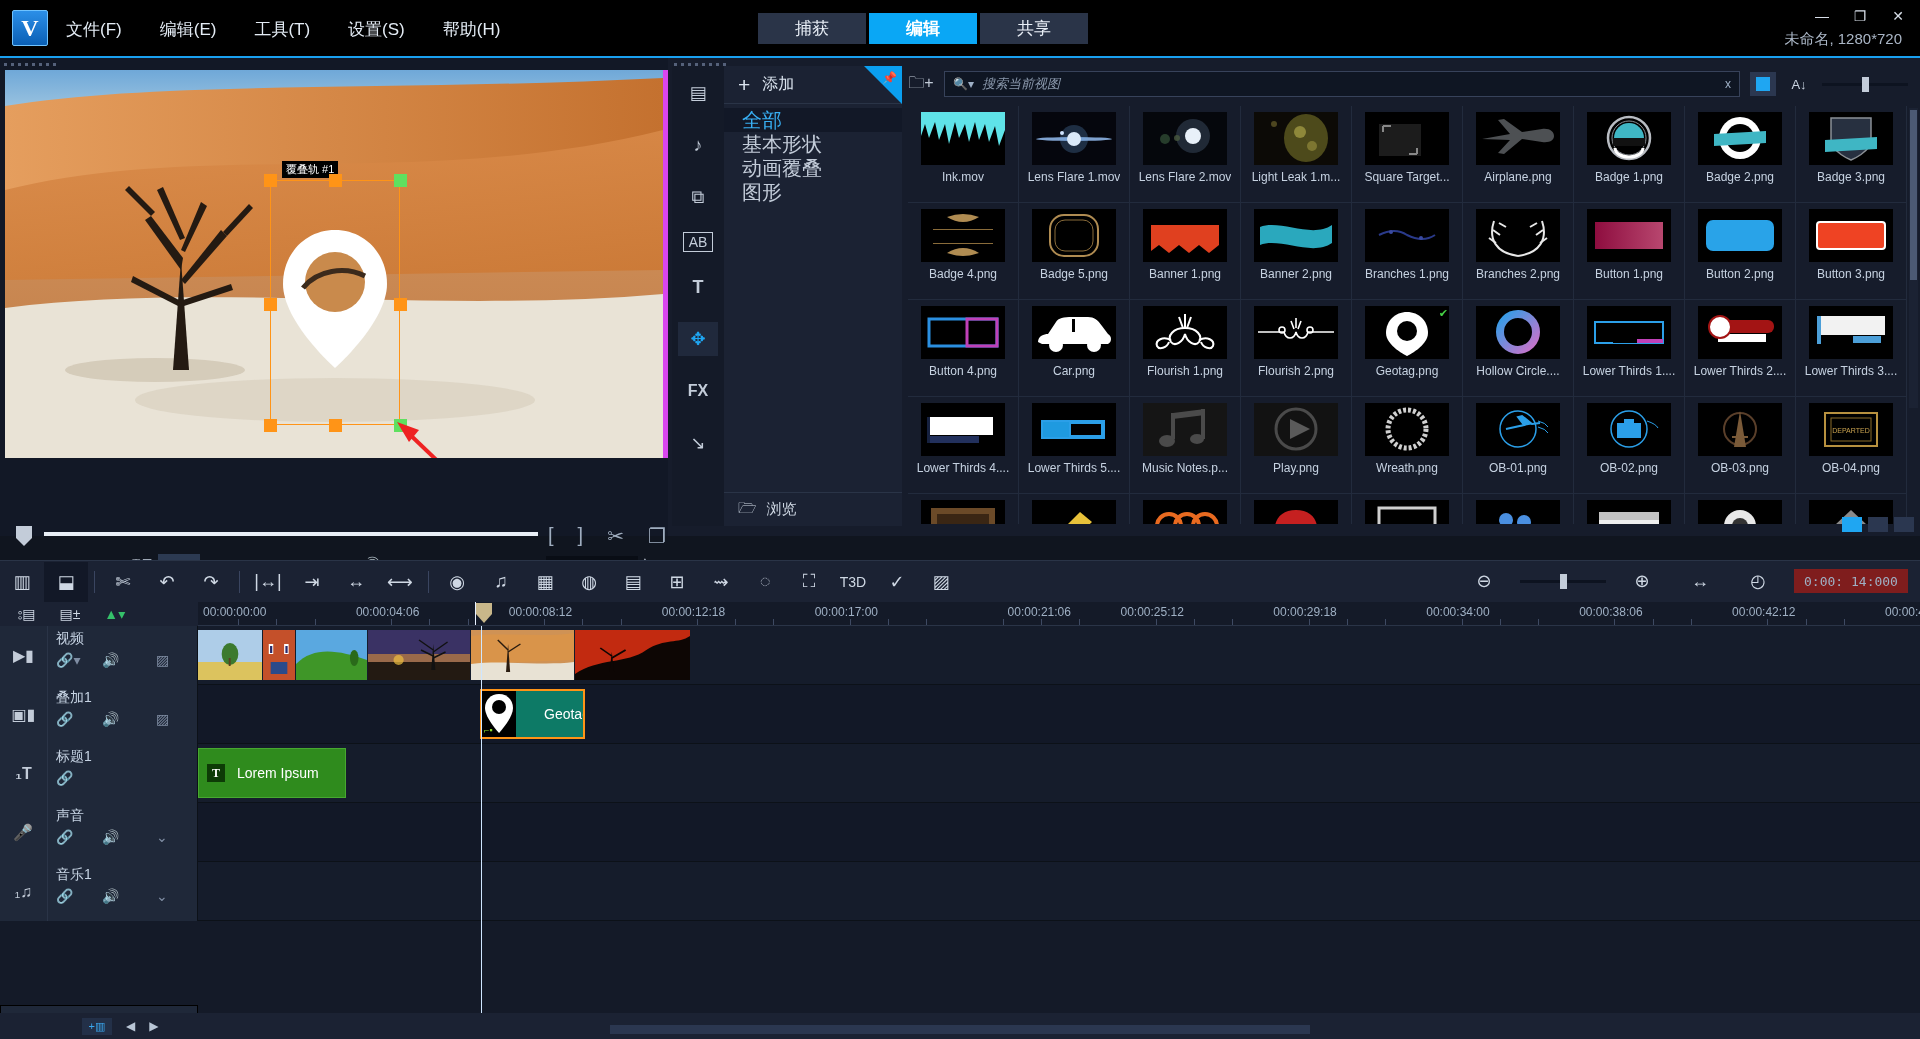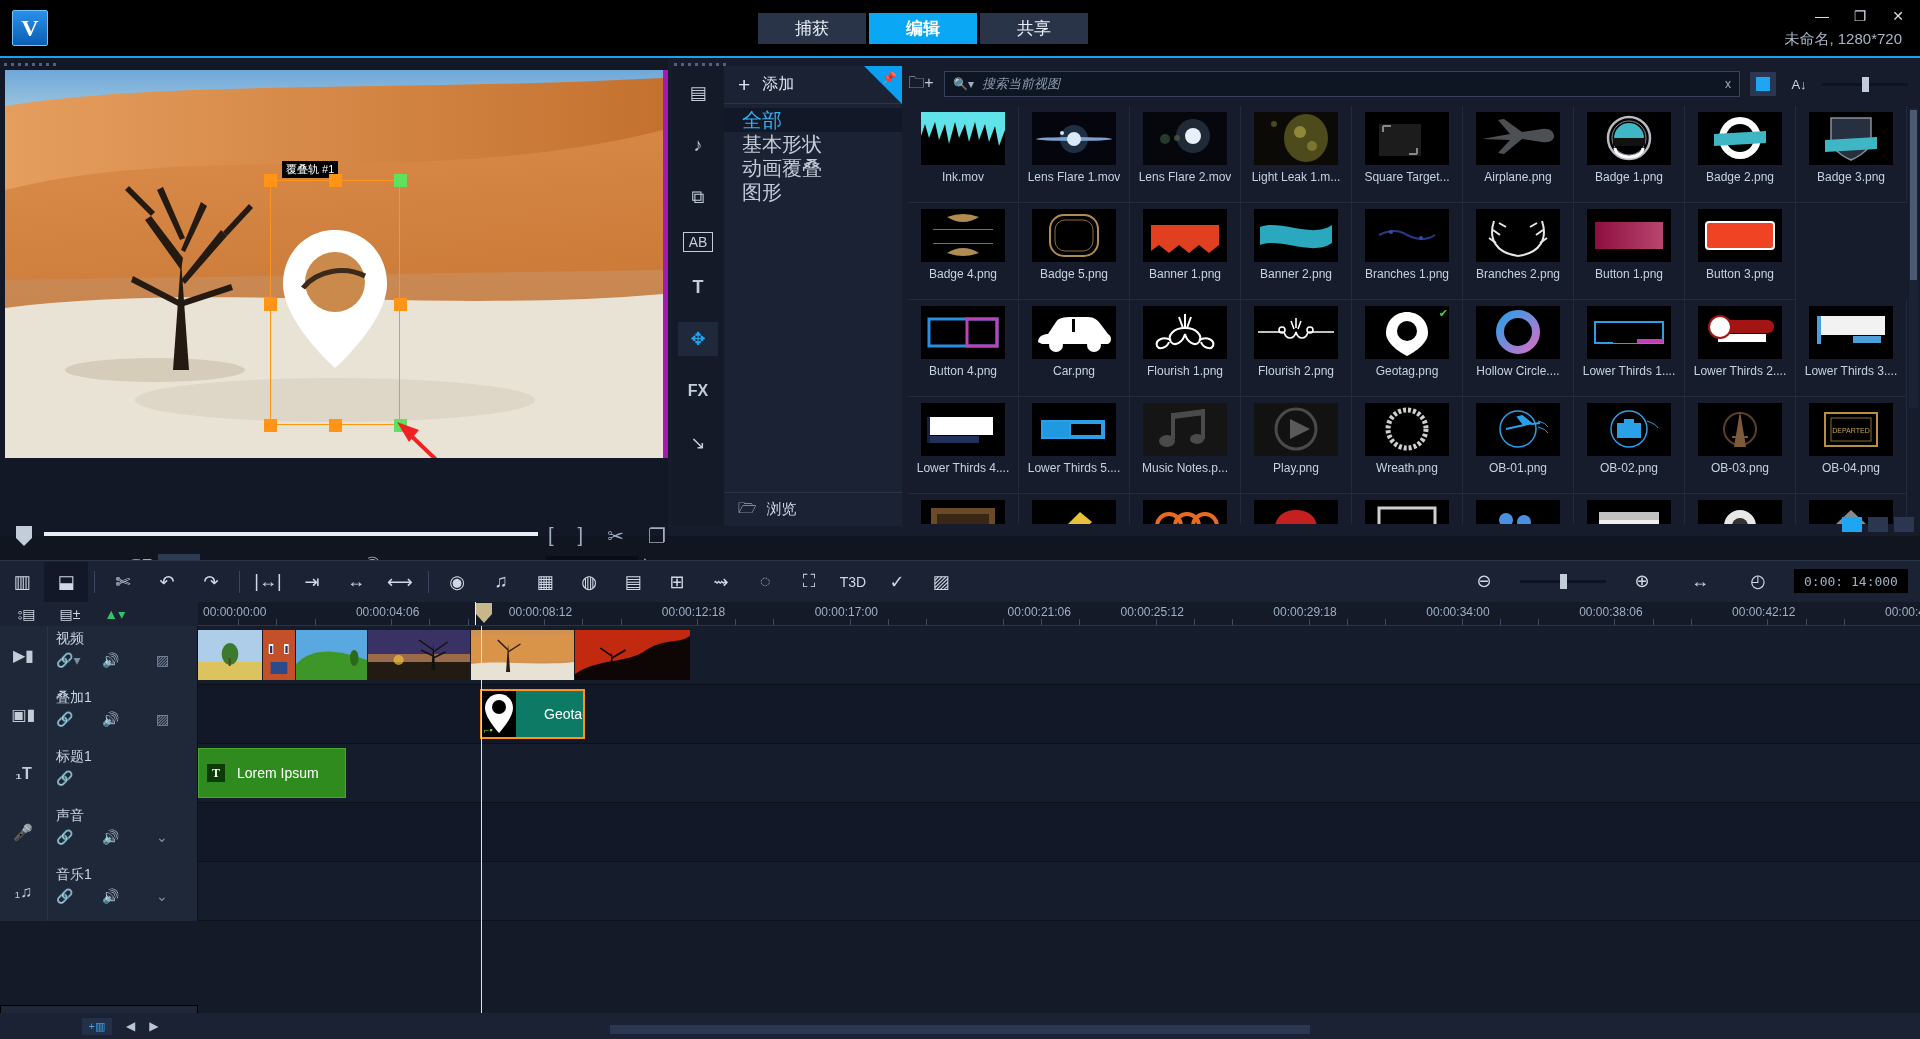--- a/index.html
+++ b/index.html
@@ -22,21 +22,21 @@
   .wctl div { color:#d7dee8; font-size:14px; width:16px; text-align:center; }
   .projname { position:absolute; right:18px; top:30px; font-size:15px; color:#aab6c6; }
   .blueline { position:absolute; left:0; top:56px; width:1920px; height:2px; background:#19a0f0; }
 
   
   .grip { position:absolute; height:8px; display:flex; gap:4px; align-items:center; }
   .gripdot { width:3px; height:3px; background:#55617a; display:inline-block; }
 
   
   .preview-panel { position:absolute; left:0; top:58px; width:668px; height:478px; background:#121826; }
-  .video { position:absolute; left:5px; top:12px; width:732px; height:388px; overflow:hidden; background:#a21caf; }
+  .video { position:absolute; left:5px; top:12px; width:732px; height:388px; overflow:hidden; background:#d946ef; }
   .scrub { position:absolute; left:8px; top:468px; width:530px; height:14px; }
   .scrub .bar { position:absolute; left:36px; top:6px; width:494px; height:4px; background:#e8eef6; }
   .scrub .head { position:absolute; left:8px; top:0px; width:16px; height:20px; background:#c3ccd9;
      clip-path:polygon(0 0,100% 0,100% 60%,50% 100%,0 60%); }
   .trimbtns { position:absolute; left:548px; top:466px; display:flex; gap:24px; color:#9fadbf; font-size:20px; }
   .projmat { position:absolute; left:108px; top:498px; font-size:13px; line-height:17px; text-align:right; width:46px;}
   .projmat .a { color:#c7d2e0; }
   .projmat .b { color:#2aa6f0; }
   .playbtn { position:absolute; left:158px; top:496px; width:42px; height:38px; background:#2c3a52;
      display:flex; align-items:center; justify-content:center; }
@@ -98,21 +98,21 @@
   .ff.on { background:#1fa6f2; }
 
   
   .tlbar { position:absolute; left:0; top:560px; width:1920px; height:42px; background:#1b2233;
      border-top:1px solid #2a3447; display:flex; align-items:center; }
   .tlbtn { width:44px; height:40px; display:flex; align-items:center; justify-content:center;
      color:#cfd8e4; font-size:18px; }
   .tlbtn.sel { background:#121827; }
   .tlsep { width:1px; height:22px; background:#3a4560; margin:0 6px; }
   .tlright { position:absolute; right:12px; top:0; height:42px; display:flex; align-items:center; gap:14px;}
-  .tltc { width:114px; height:24px; background:#000000; color:#9fb0c4;
+  .tltc { width:114px; height:24px; background:#7f1d1d; color:#9fb0c4;
      font-family:"DejaVu Sans Mono",monospace; font-size:13px; display:flex; align-items:center;
      justify-content:center; }
 
   
   .trackhdr-top { position:absolute; left:0; top:602px; width:198px; height:24px; background:#1b2233;
      display:flex; align-items:center; gap:24px; padding-left:18px; color:#cfd8e4; font-size:14px;}
   .ruler { position:absolute; left:198px; top:602px; width:1722px; height:24px; background:#141a28;
      border-bottom:1px solid #2a3447; overflow:hidden; }
   .rt { position:absolute; top:3px; font-size:12px; color:#9fb0c4; padding-left:3px;
      border-left:1px solid #4a5straight; }
@@ -149,20 +149,27 @@
   .botbar .ar { margin-left:14px; color:#b9c6d6; font-size:12px; }
   .hsb { position:absolute; left:610px; bottom:5px; width:700px; height:9px; background:#2b3750;}
   .panel-left-strip{position:absolute;left:0;top:1005px;width:198px;height:34px;background:#1f2839;border:1px solid #000;}
 </style>
 </head>
 <body>
 
 <div class="titlebar">
   <div class="logo">
     <span class="v">V</span>
+  </div>
+  <div class="menu">
+    <div class="mi">文件(F)</div>
+    <div class="mi">编辑(E)</div>
+    <div class="mi">工具(T)</div>
+    <div class="mi">设置(S)</div>
+    <div class="mi">帮助(H)</div>
   </div>
   <div class="maintabs">
     <div class="tb">捕获</div>
     <div class="tb active">编辑</div>
     <div class="tb">共享</div>
   </div>
   <div class="wctl">
     <div>—</div>
     <div>❐</div>
     <div>✕</div>
@@ -514,20 +521,29 @@
               <rect x="8" y="13" width="68" height="27" fill="url(#g1)"></rect>
               <defs>
                 <linearGradient id="g1" x1="0" x2="1">
                   <stop offset="0" stop-color="#8e0d3f"></stop>
                   <stop offset="1" stop-color="#b8476f"></stop>
                 </linearGradient>
               </defs>
             </svg>
           </div>
           <div class="gname">Button 1.png</div>
+        </div>
+        <div class="gitem">
+          <div class="gthumb">
+            <svg width="84" height="53" viewBox="0 0 84 53">
+              <rect width="84" height="53" fill="#000"></rect>
+              <rect x="8" y="11" width="68" height="31" rx="7" fill="#29a3e8"></rect>
+            </svg>
+          </div>
+          <div class="gname">Button 2.png</div>
         </div>
         <div class="gitem">
           <div class="gthumb">
             <svg width="84" height="53" viewBox="0 0 84 53">
               <rect width="84" height="53" fill="#000"></rect>
               <rect x="8" y="13" width="68" height="27" rx="3" fill="#ef4323" stroke="#fff" stroke-width="2"></rect>
             </svg>
           </div>
           <div class="gname">Button 3.png</div>
         </div>

